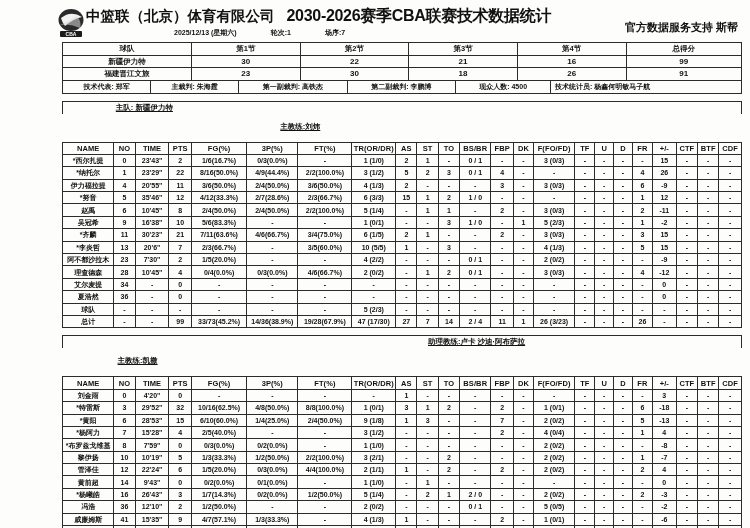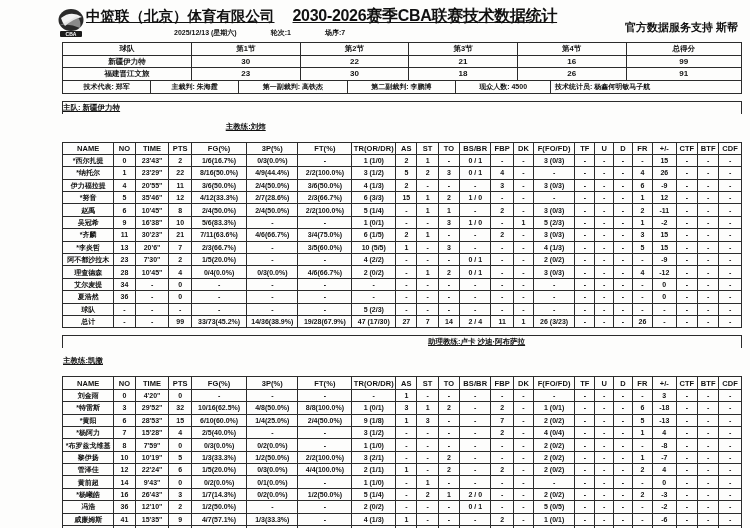--- a/index.html
+++ b/index.html
@@ -35,23 +35,22 @@
   .hdr-center {
     flex: 1;
     text-align: center;
     position: relative;
     padding-left: 24px;
   }
   .hdr-title-row {
     display: flex;
     align-items: baseline;
     justify-content: flex-start;
-    gap: 18px;
+    gap: 12px;
     white-space: nowrap;
-    text-decoration: underline;
   }
   .company {
     font-size: 14.5px;
     font-weight: bold;
     letter-spacing: 0px;
   }
   .maintitle {
     font-size: 16px;
     font-weight: bold;
     letter-spacing: -0.3px;
@@ -114,22 +113,22 @@
   .box-section { padding: 0 8px 0 62px; margin-top: 7px; }
   .team-meta {
     display: flex;
     font-size: 7.5px;
     font-weight: bold;
     border: 1px solid #2b2b2b;
     border-bottom: none;
     height: 13px;
     align-items: center;
   }
-  .team-meta .m1 { width: 24%; text-align:left; }
-  .team-meta .m2 { width: 22%; text-align:left;margin-top:38px; }
+  .team-meta .m1 { width: 24%; text-align:center; }
+  .team-meta .m2 { width: 22%; text-align:center;margin-top:38px; }
   .team-meta .m3 { flex:1; text-align:center; }
   .team-meta span.u { text-decoration: underline; }
 
   table.box {
     border-collapse: collapse;
     width: 100%;
     table-layout: fixed;
     font-size: 7px;
     margin-top: 28px;
   }

